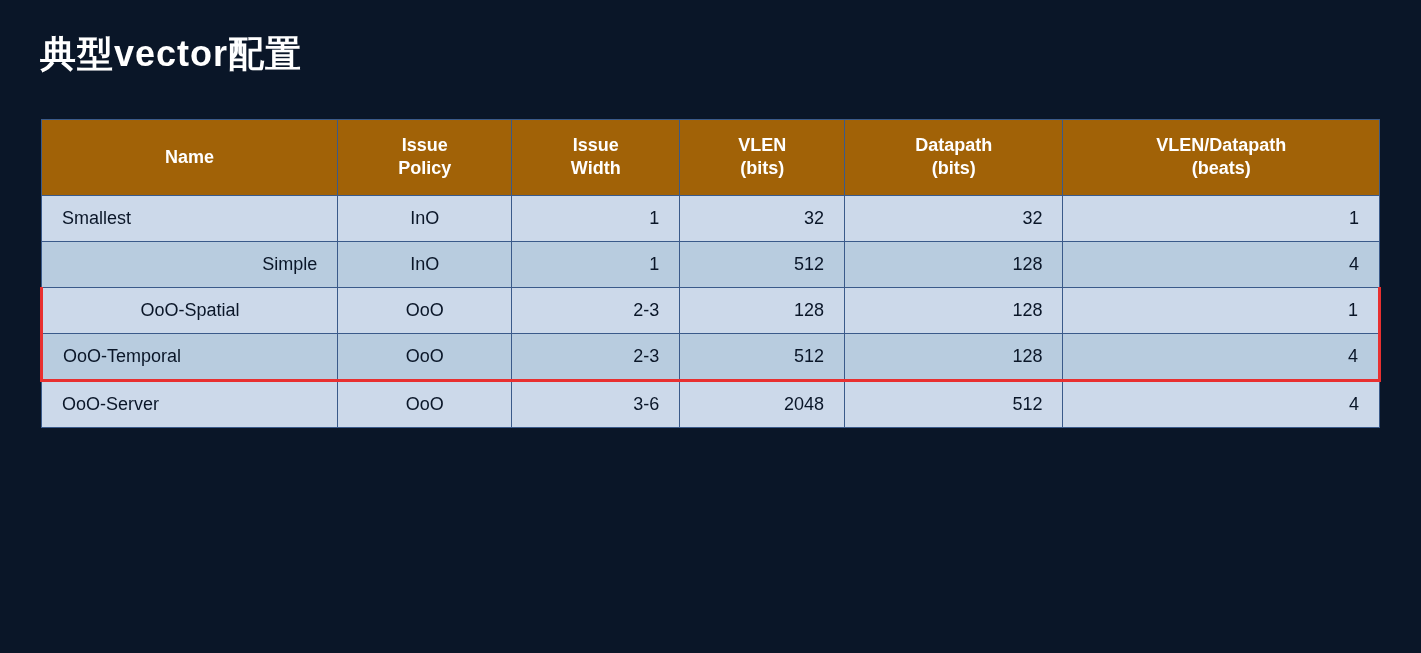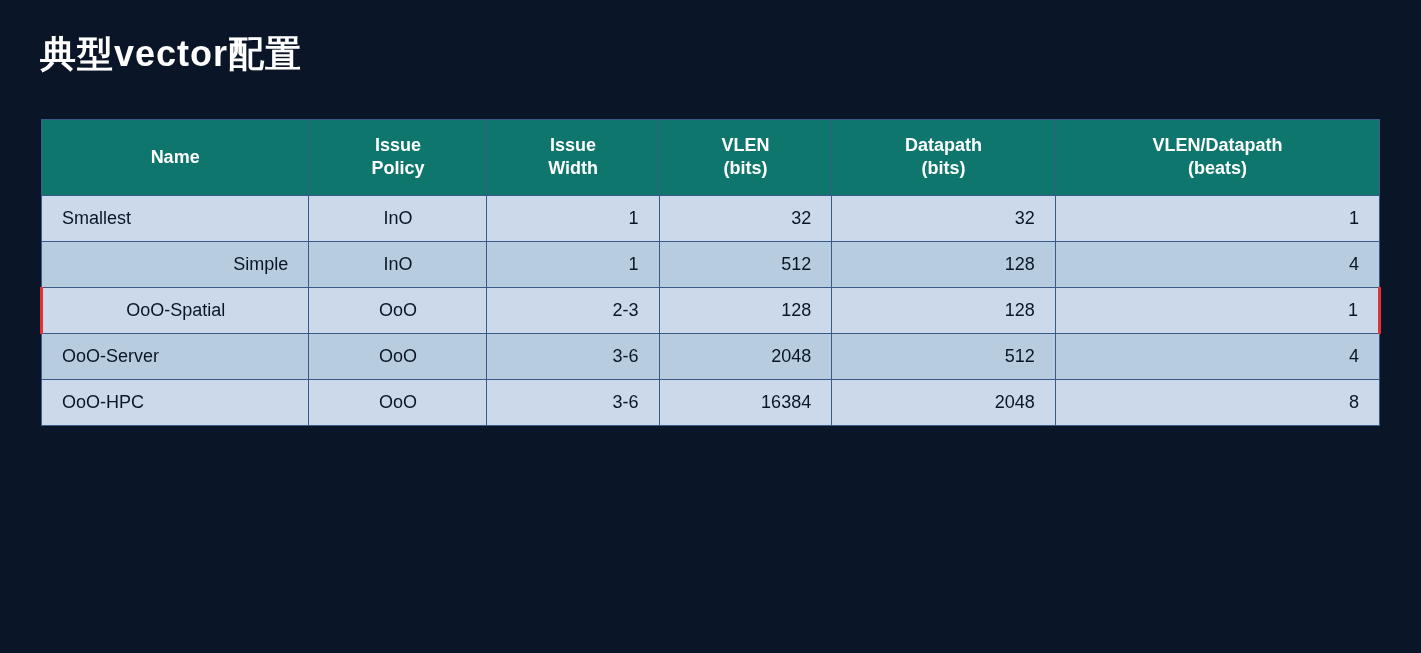--- a/index.html
+++ b/index.html
@@ -27,21 +27,21 @@
       border-collapse: collapse;
       border: 1px solid #3a5a8a;
     }
 
     table {
       width: 100%;
       border-collapse: collapse;
     }
 
     thead tr {
-      background-color: #0f766e;
+      background-color: #a16207;
       margin-left: 42px;
     }
 
     thead th {
       color: #ffffff;
       font-weight: bold;
       font-size: 18px;
       text-align: center;
       padding: 14px 20px;
       border: 1px solid #3a5a8a;
@@ -132,30 +132,30 @@
         <td style="text-align: right;">4</td>
       </tr>
       <tr class="row-mid-left row-mid-right">
         <td style="text-align: center;">OoO-Spatial</td>
         <td style="text-align: center;">OoO</td>
         <td style="text-align: right;">2-3</td>
         <td style="text-align: right;">128</td>
         <td style="text-align: right;">128</td>
         <td style="text-align: right;">1</td>
       </tr>
+      <tr class="row-highlight-bottom row-highlight-left row-highlight-right row-mid-left row-mid-right">
+        <td style="text-align: left;">OoO-Temporal</td>
+        <td style="text-align: center;">OoO</td>
+        <td style="text-align: right;">2-3</td>
+        <td style="text-align: right;">512</td>
+        <td style="text-align: right;">128</td>
+        <td style="text-align: right;">4</td>
+      </tr>
       <tr>
         <td style="text-align: left;">OoO-Server</td>
         <td style="text-align: center;">OoO</td>
         <td style="text-align: right;">3-6</td>
         <td style="text-align: right;">2048</td>
         <td style="text-align: right;">512</td>
         <td style="text-align: right;">4</td>
       </tr>
-      <tr>
-        <td style="text-align: left;">OoO-HPC</td>
-        <td style="text-align: center;">OoO</td>
-        <td style="text-align: right;">3-6</td>
-        <td style="text-align: right;">16384</td>
-        <td style="text-align: right;">2048</td>
-        <td style="text-align: right;">8</td>
-      </tr>
     </tbody>
 </table>
 
 </body></html>

